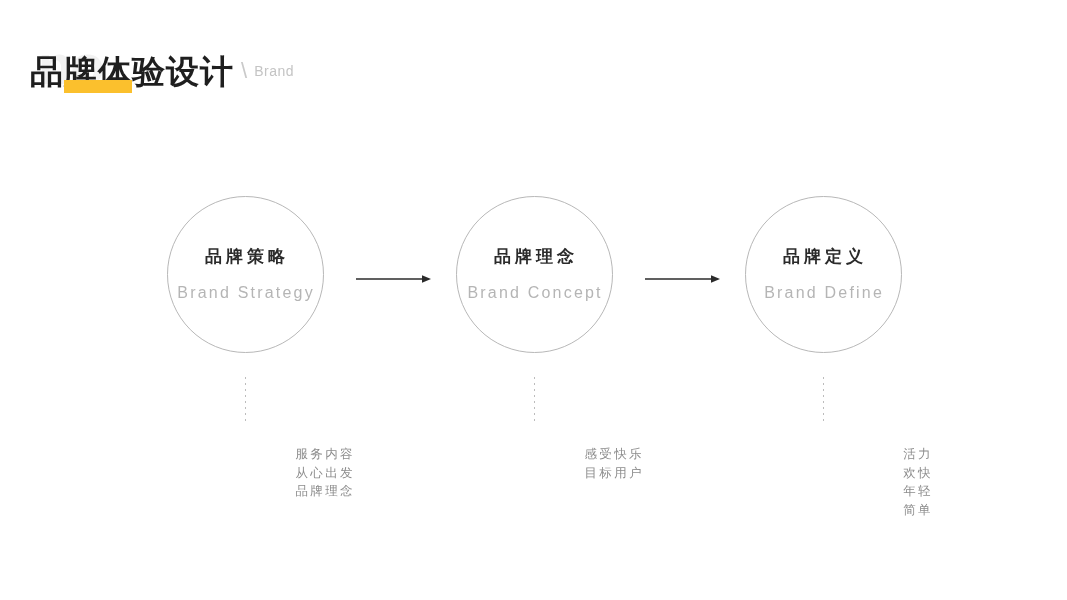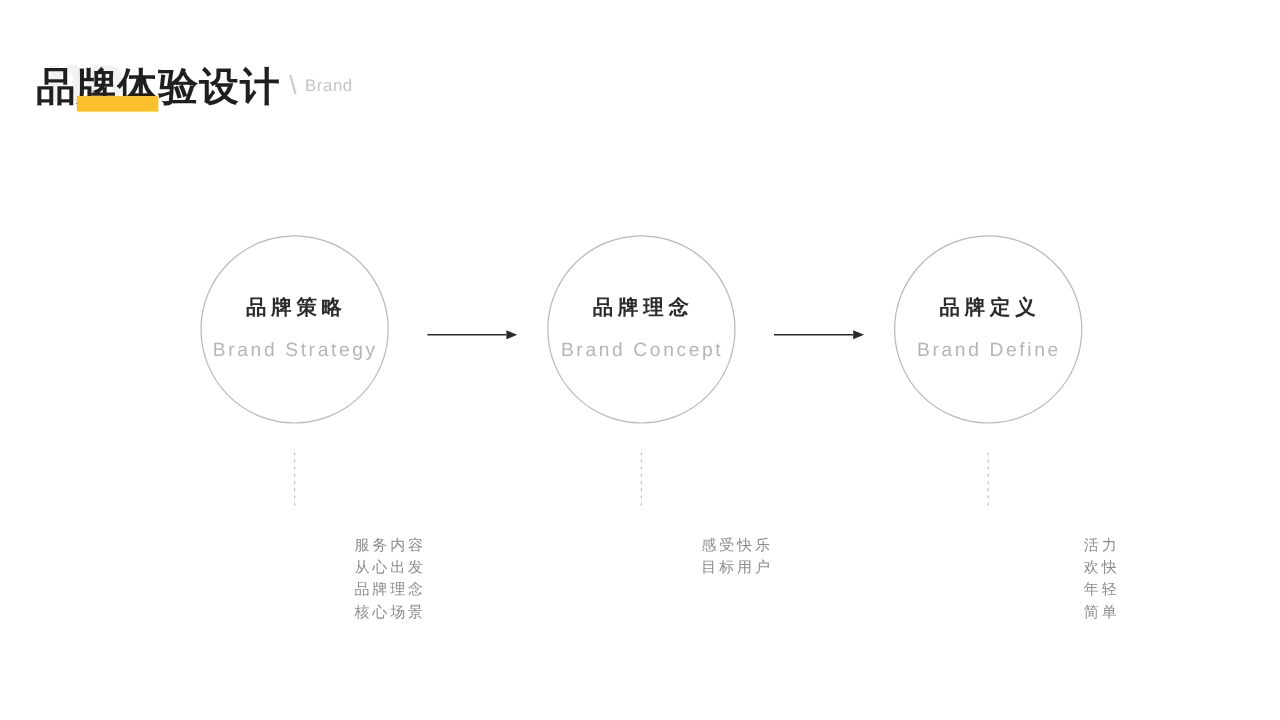--- a/index.html
+++ b/index.html
@@ -180,21 +180,20 @@
   <div class="node node-0">
     <div class="circle">
       <div class="circle-cn">品牌策略</div>
       <div class="circle-en">Brand Strategy</div>
     </div>
     <div class="dotted"></div>
     <div class="items">
       <div class="item">服务内容</div>
       <div class="item">从心出发</div>
       <div class="item">品牌理念</div>
-      <div class="item">核心场景</div>
     </div>
   </div>
 
   <div class="arrow arrow-0">
     <svg width="76" height="10" viewBox="0 0 76 10">
       <line x1="0" y1="5" x2="66" y2="5" stroke="#2b2b2b" stroke-width="1.3"></line>
       <polygon points="66,1.2 75,5 66,8.8" fill="#2b2b2b"></polygon>
     </svg>
   </div>
 

